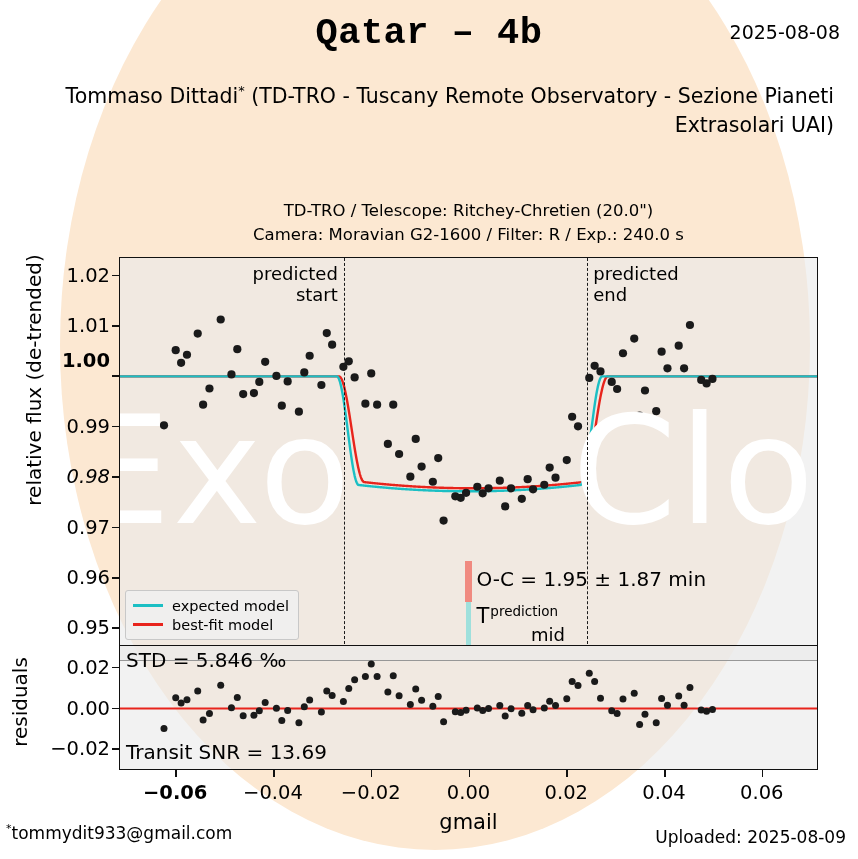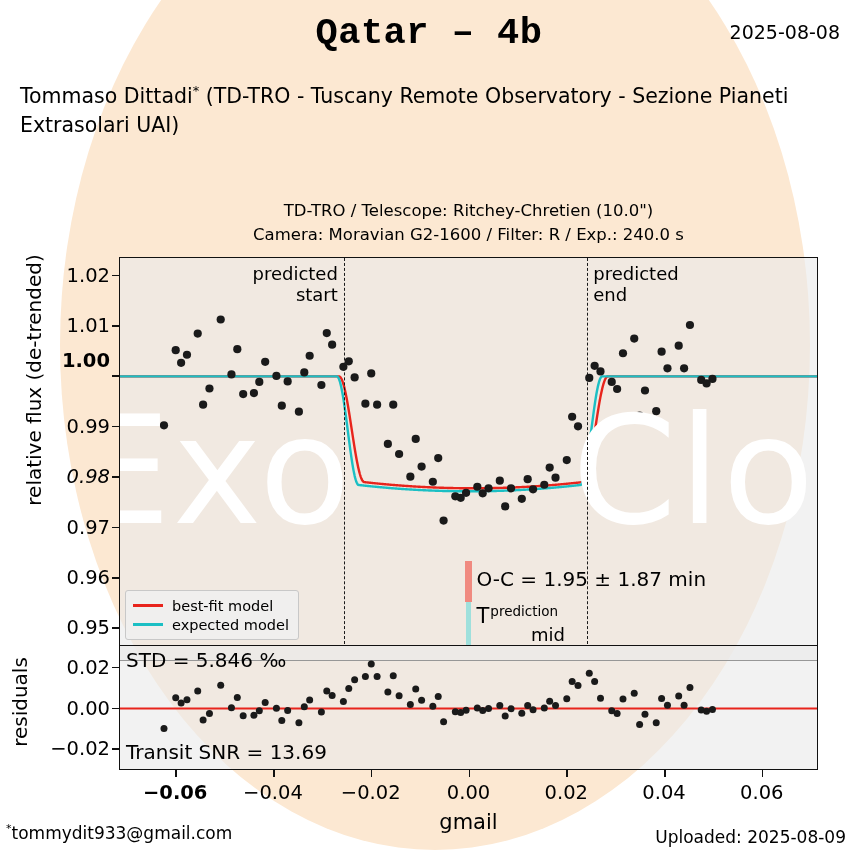--- a/index.html
+++ b/index.html
@@ -45,24 +45,24 @@
   }
   #obs-date {
     position: absolute;
     right: 18px;
     top: 21px;
     font-size: 19px;
     font-family: "DejaVu Sans", sans-serif;
   }
   #author {
     position: absolute;
-    left: 20px;
+    left: 4px;
     top: 82px;
     width: 830px;
-    text-align: left;
+    text-align: right;
     font-size: 20.5px;
     line-height: 1.42;
     font-family: "DejaVu Sans", sans-serif;
   }
   #author sup {
     font-size: 13px;
     vertical-align: super;
   }
 
   
@@ -294,21 +294,21 @@
 
   <div class="bg-circle" id="bg-main"></div>
 
   <div id="title">Qatar – 4b</div>
   <div id="obs-date">2025-08-08</div>
   <div id="author">
     <span>Tommaso Dittadi</span><sup>*</sup><span> (TD-TRO - Tuscany Remote Observatory - Sezione Pianeti Extrasolari UAI)</span>
   </div>
 
   <div id="plot-caption">
-    <div>TD-TRO / Telescope: Ritchey-Chretien (10.0")</div>
+    <div>TD-TRO / Telescope: Ritchey-Chretien (20.0")</div>
     <div>Camera: Moravian G2-1600 / Filter: R / Exp.: 240.0 s</div>
   </div>
 
   <div class="axes" id="main-axes">
     <div class="wm" style="left:-44px; top:126px;">Exo</div>
     <div class="wm" style="left:452px; top:126px;">Clock</div>
     <svg id="main-svg" width="699" height="388">
         <path d="M0.00,118.42 L0.50,118.42 L1.00,118.42 L1.50,118.42 L2.00,118.42 L2.50,118.42 L3.00,118.42 L3.49,118.42 L3.99,118.42 L4.49,118.42 L4.99,118.42 L5.49,118.42 L5.99,118.42 L6.49,118.42 L6.99,118.42 L7.49,118.42 L7.99,118.42 L8.49,118.42 L8.99,118.42 L9.49,118.42 L9.99,118.42 L10.48,118.42 L10.98,118.42 L11.48,118.42 L11.98,118.42 L12.48,118.42 L12.98,118.42 L13.48,118.42 L13.98,118.42 L14.48,118.42 L14.98,118.42 L15.48,118.42 L15.98,118.42 L16.48,118.42 L16.98,118.42 L17.47,118.42 L17.97,118.42 L18.47,118.42 L18.97,118.42 L19.47,118.42 L19.97,118.42 L20.47,118.42 L20.97,118.42 L21.47,118.42 L21.97,118.42 L22.47,118.42 L22.97,118.42 L23.47,118.42 L23.97,118.42 L24.46,118.42 L24.96,118.42 L25.46,118.42 L25.96,118.42 L26.46,118.42 L26.96,118.42 L27.46,118.42 L27.96,118.42 L28.46,118.42 L28.96,118.42 L29.46,118.42 L29.96,118.42 L30.46,118.42 L30.96,118.42 L31.45,118.42 L31.95,118.42 L32.45,118.42 L32.95,118.42 L33.45,118.42 L33.95,118.42 L34.45,118.42 L34.95,118.42 L35.45,118.42 L35.95,118.42 L36.45,118.42 L36.95,118.42 L37.45,118.42 L37.95,118.42 L38.44,118.42 L38.94,118.42 L39.44,118.42 L39.94,118.42 L40.44,118.42 L40.94,118.42 L41.44,118.42 L41.94,118.42 L42.44,118.42 L42.94,118.42 L43.44,118.42 L43.94,118.42 L44.44,118.42 L44.94,118.42 L45.43,118.42 L45.93,118.42 L46.43,118.42 L46.93,118.42 L47.43,118.42 L47.93,118.42 L48.43,118.42 L48.93,118.42 L49.43,118.42 L49.93,118.42 L50.43,118.42 L50.93,118.42 L51.43,118.42 L51.93,118.42 L52.42,118.42 L52.92,118.42 L53.42,118.42 L53.92,118.42 L54.42,118.42 L54.92,118.42 L55.42,118.42 L55.92,118.42 L56.42,118.42 L56.92,118.42 L57.42,118.42 L57.92,118.42 L58.42,118.42 L58.92,118.42 L59.42,118.42 L59.91,118.42 L60.41,118.42 L60.91,118.42 L61.41,118.42 L61.91,118.42 L62.41,118.42 L62.91,118.42 L63.41,118.42 L63.91,118.42 L64.41,118.42 L64.91,118.42 L65.41,118.42 L65.91,118.42 L66.41,118.42 L66.90,118.42 L67.40,118.42 L67.90,118.42 L68.40,118.42 L68.90,118.42 L69.40,118.42 L69.90,118.42 L70.40,118.42 L70.90,118.42 L71.40,118.42 L71.90,118.42 L72.40,118.42 L72.90,118.42 L73.40,118.42 L73.89,118.42 L74.39,118.42 L74.89,118.42 L75.39,118.42 L75.89,118.42 L76.39,118.42 L76.89,118.42 L77.39,118.42 L77.89,118.42 L78.39,118.42 L78.89,118.42 L79.39,118.42 L79.89,118.42 L80.39,118.42 L80.88,118.42 L81.38,118.42 L81.88,118.42 L82.38,118.42 L82.88,118.42 L83.38,118.42 L83.88,118.42 L84.38,118.42 L84.88,118.42 L85.38,118.42 L85.88,118.42 L86.38,118.42 L86.88,118.42 L87.38,118.42 L87.87,118.42 L88.37,118.42 L88.87,118.42 L89.37,118.42 L89.87,118.42 L90.37,118.42 L90.87,118.42 L91.37,118.42 L91.87,118.42 L92.37,118.42 L92.87,118.42 L93.37,118.42 L93.87,118.42 L94.37,118.42 L94.86,118.42 L95.36,118.42 L95.86,118.42 L96.36,118.42 L96.86,118.42 L97.36,118.42 L97.86,118.42 L98.36,118.42 L98.86,118.42 L99.36,118.42 L99.86,118.42 L100.36,118.42 L100.86,118.42 L101.35,118.42 L101.85,118.42 L102.35,118.42 L102.85,118.42 L103.35,118.42 L103.85,118.42 L104.35,118.42 L104.85,118.42 L105.35,118.42 L105.85,118.42 L106.35,118.42 L106.85,118.42 L107.35,118.42 L107.85,118.42 L108.35,118.42 L108.84,118.42 L109.34,118.42 L109.84,118.42 L110.34,118.42 L110.84,118.42 L111.34,118.42 L111.84,118.42 L112.34,118.42 L112.84,118.42 L113.34,118.42 L113.84,118.42 L114.34,118.42 L114.84,118.42 L115.33,118.42 L115.83,118.42 L116.33,118.42 L116.83,118.42 L117.33,118.42 L117.83,118.42 L118.33,118.42 L118.83,118.42 L119.33,118.42 L119.83,118.42 L120.33,118.42 L120.83,118.42 L121.33,118.42 L121.83,118.42 L122.33,118.42 L122.82,118.42 L123.32,118.42 L123.82,118.42 L124.32,118.42 L124.82,118.42 L125.32,118.42 L125.82,118.42 L126.32,118.42 L126.82,118.42 L127.32,118.42 L127.82,118.42 L128.32,118.42 L128.82,118.42 L129.31,118.42 L129.81,118.42 L130.31,118.42 L130.81,118.42 L131.31,118.42 L131.81,118.42 L132.31,118.42 L132.81,118.42 L133.31,118.42 L133.81,118.42 L134.31,118.42 L134.81,118.42 L135.31,118.42 L135.81,118.42 L136.30,118.42 L136.80,118.42 L137.30,118.42 L137.80,118.42 L138.30,118.42 L138.80,118.42 L139.30,118.42 L139.80,118.42 L140.30,118.42 L140.80,118.42 L141.30,118.42 L141.80,118.42 L142.30,118.42 L142.80,118.42 L143.29,118.42 L143.79,118.42 L144.29,118.42 L144.79,118.42 L145.29,118.42 L145.79,118.42 L146.29,118.42 L146.79,118.42 L147.29,118.42 L147.79,118.42 L148.29,118.42 L148.79,118.42 L149.29,118.42 L149.79,118.42 L150.28,118.42 L150.78,118.42 L151.28,118.42 L151.78,118.42 L152.28,118.42 L152.78,118.42 L153.28,118.42 L153.78,118.42 L154.28,118.42 L154.78,118.42 L155.28,118.42 L155.78,118.42 L156.28,118.42 L156.78,118.42 L157.27,118.42 L157.77,118.42 L158.27,118.42 L158.77,118.42 L159.27,118.42 L159.77,118.42 L160.27,118.42 L160.77,118.42 L161.27,118.42 L161.77,118.42 L162.27,118.42 L162.77,118.42 L163.27,118.42 L163.77,118.42 L164.26,118.42 L164.76,118.42 L165.26,118.42 L165.76,118.42 L166.26,118.42 L166.76,118.42 L167.26,118.42 L167.76,118.42 L168.26,118.42 L168.76,118.42 L169.26,118.42 L169.76,118.42 L170.26,118.42 L170.76,118.42 L171.25,118.42 L171.75,118.42 L172.25,118.42 L172.75,118.42 L173.25,118.42 L173.75,118.42 L174.25,118.42 L174.75,118.42 L175.25,118.42 L175.75,118.42 L176.25,118.42 L176.75,118.42 L177.25,118.42 L177.75,118.42 L178.25,118.42 L178.74,118.42 L179.24,118.42 L179.74,118.42 L180.24,118.42 L180.74,118.42 L181.24,118.42 L181.74,118.42 L182.24,118.42 L182.74,118.42 L183.24,118.42 L183.74,118.42 L184.24,118.42 L184.74,118.42 L185.24,118.42 L185.73,118.42 L186.23,118.42 L186.73,118.42 L187.23,118.42 L187.73,118.42 L188.23,118.42 L188.73,118.42 L189.23,118.42 L189.73,118.42 L190.23,118.42 L190.73,118.42 L191.23,118.42 L191.73,118.42 L192.22,118.42 L192.72,118.42 L193.22,118.42 L193.72,118.42 L194.22,118.42 L194.72,118.42 L195.22,118.42 L195.72,118.42 L196.22,118.42 L196.72,118.42 L197.22,118.42 L197.72,118.42 L198.22,118.42 L198.72,118.42 L199.22,118.42 L199.71,118.42 L200.21,118.42 L200.71,118.42 L201.21,118.42 L201.71,118.42 L202.21,118.42 L202.71,118.42 L203.21,118.42 L203.71,118.42 L204.21,118.42 L204.71,118.42 L205.21,118.42 L205.71,118.42 L206.21,118.42 L206.70,118.42 L207.20,118.42 L207.70,118.42 L208.20,118.42 L208.70,118.42 L209.20,118.42 L209.70,118.42 L210.20,118.42 L210.70,118.42 L211.20,118.42 L211.70,118.42 L212.20,118.42 L212.70,118.42 L213.19,118.42 L213.69,118.42 L214.19,118.42 L214.69,118.42 L215.19,118.42 L215.69,118.42 L216.19,118.42 L216.69,118.42 L217.19,118.42 L217.69,118.42 L218.19,118.42 L218.69,118.42 L219.19,118.43 L219.69,118.61 L220.19,118.99 L220.68,119.57 L221.18,120.35 L221.68,121.32 L222.18,122.48 L222.68,123.83 L223.18,125.36 L223.68,127.06 L224.18,128.93 L224.68,130.96 L225.18,133.15 L225.68,135.48 L226.18,137.94 L226.68,140.54 L227.18,143.25 L227.67,146.06 L228.17,148.98 L228.67,151.98 L229.17,155.05 L229.67,158.18 L230.17,161.36 L230.67,164.58 L231.17,167.83 L231.67,171.09 L232.17,174.35 L232.67,177.60 L233.17,180.82 L233.67,184.01 L234.17,187.15 L234.66,190.23 L235.16,193.23 L235.66,196.16 L236.16,198.99 L236.66,201.71 L237.16,204.32 L237.66,206.80 L238.16,209.14 L238.66,211.35 L239.16,213.39 L239.66,215.28 L240.16,217.00 L240.66,218.55 L241.15,219.92 L241.65,221.10 L242.15,222.09 L242.65,222.89 L243.15,223.49 L243.65,223.90 L244.15,224.10 L244.65,224.16 L245.15,224.21 L245.65,224.27 L246.15,224.32 L246.65,224.38 L247.15,224.43 L247.65,224.49 L248.15,224.54 L248.64,224.60 L249.14,224.65 L249.64,224.70 L250.14,224.76 L250.64,224.81 L251.14,224.86 L251.64,224.92 L252.14,224.97 L252.64,225.02 L253.14,225.07 L253.64,225.13 L254.14,225.18 L254.64,225.23 L255.13,225.28 L255.63,225.33 L256.13,225.38 L256.63,225.43 L257.13,225.48 L257.63,225.53 L258.13,225.58 L258.63,225.63 L259.13,225.68 L259.63,225.73 L260.13,225.77 L260.63,225.82 L261.13,225.87 L261.63,225.92 L262.13,225.97 L262.62,226.01 L263.12,226.06 L263.62,226.11 L264.12,226.15 L264.62,226.20 L265.12,226.24 L265.62,226.29 L266.12,226.33 L266.62,226.38 L267.12,226.42 L267.62,226.47 L268.12,226.51 L268.62,226.56 L269.12,226.60 L269.61,226.64 L270.11,226.69 L270.61,226.73 L271.11,226.77 L271.61,226.82 L272.11,226.86 L272.61,226.90 L273.11,226.94 L273.61,226.98 L274.11,227.02 L274.61,227.06 L275.11,227.11 L275.61,227.15 L276.10,227.19 L276.60,227.23 L277.10,227.27 L277.60,227.30 L278.10,227.34 L278.60,227.38 L279.10,227.42 L279.60,227.46 L280.10,227.50 L280.60,227.54 L281.10,227.57 L281.60,227.61 L282.10,227.65 L282.60,227.68 L283.09,227.72 L283.59,227.76 L284.09,227.79 L284.59,227.83 L285.09,227.86 L285.59,227.90 L286.09,227.93 L286.59,227.97 L287.09,228.00 L287.59,228.04 L288.09,228.07 L288.59,228.10 L289.09,228.14 L289.59,228.17 L290.09,228.20 L290.58,228.24 L291.08,228.27 L291.58,228.30 L292.08,228.33 L292.58,228.36 L293.08,228.40 L293.58,228.43 L294.08,228.46 L294.58,228.49 L295.08,228.52 L295.58,228.55 L296.08,228.58 L296.58,228.61 L297.07,228.64 L297.57,228.67 L298.07,228.69 L298.57,228.72 L299.07,228.75 L299.57,228.78 L300.07,228.81 L300.57,228.83 L301.07,228.86 L301.57,228.89 L302.07,228.92 L302.57,228.94 L303.07,228.97 L303.57,228.99 L304.06,229.02 L304.56,229.05 L305.06,229.07 L305.56,229.10 L306.06,229.12 L306.56,229.14 L307.06,229.17 L307.56,229.19 L308.06,229.22 L308.56,229.24 L309.06,229.26 L309.56,229.28 L310.06,229.31 L310.56,229.33 L311.06,229.35 L311.55,229.37 L312.05,229.39 L312.55,229.42 L313.05,229.44 L313.55,229.46 L314.05,229.48 L314.55,229.50 L315.05,229.52 L315.55,229.54 L316.05,229.56 L316.55,229.58 L317.05,229.60 L317.55,229.61 L318.05,229.63 L318.54,229.65 L319.04,229.67 L319.54,229.69 L320.04,229.70 L320.54,229.72 L321.04,229.74 L321.54,229.75 L322.04,229.77 L322.54,229.79 L323.04,229.80 L323.54,229.82 L324.04,229.83 L324.54,229.85 L325.04,229.86 L325.53,229.88 L326.03,229.89 L326.53,229.91 L327.03,229.92 L327.53,229.93 L328.03,229.95 L328.53,229.96 L329.03,229.97 L329.53,229.99 L330.03,230.00 L330.53,230.01 L331.03,230.02 L331.53,230.03 L332.03,230.04 L332.52,230.05 L333.02,230.07 L333.52,230.08 L334.02,230.09 L334.52,230.10 L335.02,230.11 L335.52,230.11 L336.02,230.12 L336.52,230.13 L337.02,230.14 L337.52,230.15 L338.02,230.16 L338.52,230.17 L339.02,230.17 L339.51,230.18 L340.01,230.19 L340.51,230.19 L341.01,230.20 L341.51,230.21 L342.01,230.21 L342.51,230.22 L343.01,230.22 L343.51,230.23 L344.01,230.23 L344.51,230.24 L345.01,230.24 L345.51,230.25 L346.00,230.25 L346.50,230.26 L347.00,230.26 L347.50,230.26 L348.00,230.27 L348.50,230.27 L349.00,230.27 L349.50,230.27 L350.00,230.27 L350.50,230.28 L351.00,230.28 L351.50,230.28 L352.00,230.28 L352.50,230.28 L353.00,230.28 L353.49,230.28 L353.99,230.28 L354.49,230.28 L354.99,230.28 L355.49,230.28 L355.99,230.28 L356.49,230.28 L356.99,230.27 L357.49,230.27 L357.99,230.27 L358.49,230.27 L358.99,230.26 L359.49,230.26 L359.99,230.26 L360.48,230.25 L360.98,230.25 L361.48,230.25 L361.98,230.24 L362.48,230.24 L362.98,230.23 L363.48,230.23 L363.98,230.22 L364.48,230.22 L364.98,230.21 L365.48,230.21 L365.98,230.20 L366.48,230.19 L366.97,230.19 L367.47,230.18 L367.97,230.17 L368.47,230.16 L368.97,230.16 L369.47,230.15 L369.97,230.14 L370.47,230.13 L370.97,230.12 L371.47,230.11 L371.97,230.10 L372.47,230.09 L372.97,230.08 L373.47,230.07 L373.96,230.06 L374.46,230.05 L374.96,230.04 L375.46,230.03 L375.96,230.02 L376.46,230.01 L376.96,229.99 L377.46,229.98 L377.96,229.97 L378.46,229.96 L378.96,229.94 L379.46,229.93 L379.96,229.92 L380.46,229.90 L380.95,229.89 L381.45,229.87 L381.95,229.86 L382.45,229.84 L382.95,229.83 L383.45,229.81 L383.95,229.80 L384.45,229.78 L384.95,229.77 L385.45,229.75 L385.95,229.73 L386.45,229.72 L386.95,229.70 L387.45,229.68 L387.94,229.66 L388.44,229.64 L388.94,229.63 L389.44,229.61 L389.94,229.59 L390.44,229.57 L390.94,229.55 L391.44,229.53 L391.94,229.51 L392.44,229.49 L392.94,229.47 L393.44,229.45 L393.94,229.43 L394.44,229.41 L394.93,229.39 L395.43,229.37 L395.93,229.34 L396.43,229.32 L396.93,229.30 L397.43,229.28 L397.93,229.25 L398.43,229.23 L398.93,229.21 L399.43,229.18 L399.93,229.16 L400.43,229.14 L400.93,229.11 L401.43,229.09 L401.92,229.06 L402.42,229.04 L402.92,229.01 L403.42,228.99 L403.92,228.96 L404.42,228.93 L404.92,228.91 L405.42,228.88 L405.92,228.85 L406.42,228.83 L406.92,228.80 L407.42,228.77 L407.92,228.74 L408.42,228.71 L408.91,228.69 L409.41,228.66 L409.91,228.63 L410.41,228.60 L410.91,228.57 L411.41,228.54 L411.91,228.51 L412.41,228.48 L412.91,228.45 L413.41,228.42 L413.91,228.39 L414.41,228.35 L414.91,228.32 L415.41,228.29 L415.90,228.26 L416.40,228.23 L416.90,228.19 L417.40,228.16 L417.90,228.13 L418.40,228.09 L418.90,228.06 L419.40,228.03 L419.90,227.99 L420.40,227.96 L420.90,227.92 L421.40,227.89 L421.90,227.85 L422.40,227.82 L422.89,227.78 L423.39,227.74 L423.89,227.71 L424.39,227.67 L424.89,227.63 L425.39,227.60 L425.89,227.56 L426.39,227.52 L426.89,227.48 L427.39,227.45 L427.89,227.41 L428.39,227.37 L428.89,227.33 L429.39,227.29 L429.88,227.25 L430.38,227.21 L430.88,227.17 L431.38,227.13 L431.88,227.09 L432.38,227.05 L432.88,227.01 L433.38,226.97 L433.88,226.93 L434.38,226.89 L434.88,226.84 L435.38,226.80 L435.88,226.76 L436.38,226.72 L436.88,226.67 L437.37,226.63 L437.87,226.59 L438.37,226.54 L438.87,226.50 L439.37,226.45 L439.87,226.41 L440.37,226.36 L440.87,226.32 L441.37,226.27 L441.87,226.23 L442.37,226.18 L442.87,226.14 L443.37,226.09 L443.87,226.04 L444.36,226.00 L444.86,225.95 L445.36,225.90 L445.86,225.85 L446.36,225.81 L446.86,225.76 L447.36,225.71 L447.86,225.66 L448.36,225.61 L448.86,225.56 L449.36,225.51 L449.86,225.46 L450.36,225.41 L450.86,225.36 L451.35,225.31 L451.85,225.26 L452.35,225.21 L452.85,225.16 L453.35,225.11 L453.85,225.06 L454.35,225.00 L454.85,224.95 L455.35,224.90 L455.85,224.85 L456.35,224.79 L456.85,224.74 L457.35,224.69 L457.85,224.63 L458.34,224.58 L458.84,224.52 L459.34,224.47 L459.84,224.42 L460.34,224.36 L460.84,224.30 L461.34,224.25 L461.84,224.19 L462.34,224.14 L462.84,224.06 L463.34,223.79 L463.84,223.31 L464.34,222.65 L464.83,221.78 L465.33,220.73 L465.83,219.48 L466.33,218.05 L466.83,216.45 L467.33,214.67 L467.83,212.72 L468.33,210.62 L468.83,208.37 L469.33,205.98 L469.83,203.45 L470.33,200.81 L470.83,198.05 L471.33,195.19 L471.83,192.23 L472.32,189.20 L472.82,186.10 L473.32,182.94 L473.82,179.74 L474.32,176.51 L474.82,173.26 L475.32,169.99 L475.82,166.74 L476.32,163.50 L476.82,160.29 L477.32,157.12 L477.82,154.01 L478.32,150.96 L478.82,147.99 L479.31,145.11 L479.81,142.32 L480.31,139.65 L480.81,137.10 L481.31,134.68 L481.81,132.40 L482.31,130.26 L482.81,128.28 L483.31,126.47 L483.81,124.82 L484.31,123.36 L484.81,122.07 L485.31,120.97 L485.80,120.07 L486.30,119.36 L486.80,118.84 L487.30,118.53 L487.80,118.42 L488.30,118.42 L488.80,118.42 L489.30,118.42 L489.80,118.42 L490.30,118.42 L490.80,118.42 L491.30,118.42 L491.80,118.42 L492.30,118.42 L492.79,118.42 L493.29,118.42 L493.79,118.42 L494.29,118.42 L494.79,118.42 L495.29,118.42 L495.79,118.42 L496.29,118.42 L496.79,118.42 L497.29,118.42 L497.79,118.42 L498.29,118.42 L498.79,118.42 L499.29,118.42 L499.79,118.42 L500.28,118.42 L500.78,118.42 L501.28,118.42 L501.78,118.42 L502.28,118.42 L502.78,118.42 L503.28,118.42 L503.78,118.42 L504.28,118.42 L504.78,118.42 L505.28,118.42 L505.78,118.42 L506.28,118.42 L506.77,118.42 L507.27,118.42 L507.77,118.42 L508.27,118.42 L508.77,118.42 L509.27,118.42 L509.77,118.42 L510.27,118.42 L510.77,118.42 L511.27,118.42 L511.77,118.42 L512.27,118.42 L512.77,118.42 L513.27,118.42 L513.76,118.42 L514.26,118.42 L514.76,118.42 L515.26,118.42 L515.76,118.42 L516.26,118.42 L516.76,118.42 L517.26,118.42 L517.76,118.42 L518.26,118.42 L518.76,118.42 L519.26,118.42 L519.76,118.42 L520.26,118.42 L520.76,118.42 L521.25,118.42 L521.75,118.42 L522.25,118.42 L522.75,118.42 L523.25,118.42 L523.75,118.42 L524.25,118.42 L524.75,118.42 L525.25,118.42 L525.75,118.42 L526.25,118.42 L526.75,118.42 L527.25,118.42 L527.75,118.42 L528.24,118.42 L528.74,118.42 L529.24,118.42 L529.74,118.42 L530.24,118.42 L530.74,118.42 L531.24,118.42 L531.74,118.42 L532.24,118.42 L532.74,118.42 L533.24,118.42 L533.74,118.42 L534.24,118.42 L534.74,118.42 L535.23,118.42 L535.73,118.42 L536.23,118.42 L536.73,118.42 L537.23,118.42 L537.73,118.42 L538.23,118.42 L538.73,118.42 L539.23,118.42 L539.73,118.42 L540.23,118.42 L540.73,118.42 L541.23,118.42 L541.73,118.42 L542.22,118.42 L542.72,118.42 L543.22,118.42 L543.72,118.42 L544.22,118.42 L544.72,118.42 L545.22,118.42 L545.72,118.42 L546.22,118.42 L546.72,118.42 L547.22,118.42 L547.72,118.42 L548.22,118.42 L548.72,118.42 L549.21,118.42 L549.71,118.42 L550.21,118.42 L550.71,118.42 L551.21,118.42 L551.71,118.42 L552.21,118.42 L552.71,118.42 L553.21,118.42 L553.71,118.42 L554.21,118.42 L554.71,118.42 L555.21,118.42 L555.71,118.42 L556.20,118.42 L556.70,118.42 L557.20,118.42 L557.70,118.42 L558.20,118.42 L558.70,118.42 L559.20,118.42 L559.70,118.42 L560.20,118.42 L560.70,118.42 L561.20,118.42 L561.70,118.42 L562.20,118.42 L562.69,118.42 L563.19,118.42 L563.69,118.42 L564.19,118.42 L564.69,118.42 L565.19,118.42 L565.69,118.42 L566.19,118.42 L566.69,118.42 L567.19,118.42 L567.69,118.42 L568.19,118.42 L568.69,118.42 L569.19,118.42 L569.68,118.42 L570.18,118.42 L570.68,118.42 L571.18,118.42 L571.68,118.42 L572.18,118.42 L572.68,118.42 L573.18,118.42 L573.68,118.42 L574.18,118.42 L574.68,118.42 L575.18,118.42 L575.68,118.42 L576.18,118.42 L576.68,118.42 L577.17,118.42 L577.67,118.42 L578.17,118.42 L578.67,118.42 L579.17,118.42 L579.67,118.42 L580.17,118.42 L580.67,118.42 L581.17,118.42 L581.67,118.42 L582.17,118.42 L582.67,118.42 L583.17,118.42 L583.66,118.42 L584.16,118.42 L584.66,118.42 L585.16,118.42 L585.66,118.42 L586.16,118.42 L586.66,118.42 L587.16,118.42 L587.66,118.42 L588.16,118.42 L588.66,118.42 L589.16,118.42 L589.66,118.42 L590.16,118.42 L590.65,118.42 L591.15,118.42 L591.65,118.42 L592.15,118.42 L592.65,118.42 L593.15,118.42 L593.65,118.42 L594.15,118.42 L594.65,118.42 L595.15,118.42 L595.65,118.42 L596.15,118.42 L596.65,118.42 L597.15,118.42 L597.65,118.42 L598.14,118.42 L598.64,118.42 L599.14,118.42 L599.64,118.42 L600.14,118.42 L600.64,118.42 L601.14,118.42 L601.64,118.42 L602.14,118.42 L602.64,118.42 L603.14,118.42 L603.64,118.42 L604.14,118.42 L604.63,118.42 L605.13,118.42 L605.63,118.42 L606.13,118.42 L606.63,118.42 L607.13,118.42 L607.63,118.42 L608.13,118.42 L608.63,118.42 L609.13,118.42 L609.63,118.42 L610.13,118.42 L610.63,118.42 L611.13,118.42 L611.63,118.42 L612.12,118.42 L612.62,118.42 L613.12,118.42 L613.62,118.42 L614.12,118.42 L614.62,118.42 L615.12,118.42 L615.62,118.42 L616.12,118.42 L616.62,118.42 L617.12,118.42 L617.62,118.42 L618.12,118.42 L618.62,118.42 L619.11,118.42 L619.61,118.42 L620.11,118.42 L620.61,118.42 L621.11,118.42 L621.61,118.42 L622.11,118.42 L622.61,118.42 L623.11,118.42 L623.61,118.42 L624.11,118.42 L624.61,118.42 L625.11,118.42 L625.61,118.42 L626.10,118.42 L626.60,118.42 L627.10,118.42 L627.60,118.42 L628.10,118.42 L628.60,118.42 L629.10,118.42 L629.60,118.42 L630.10,118.42 L630.60,118.42 L631.10,118.42 L631.60,118.42 L632.10,118.42 L632.59,118.42 L633.09,118.42 L633.59,118.42 L634.09,118.42 L634.59,118.42 L635.09,118.42 L635.59,118.42 L636.09,118.42 L636.59,118.42 L637.09,118.42 L637.59,118.42 L638.09,118.42 L638.59,118.42 L639.09,118.42 L639.59,118.42 L640.08,118.42 L640.58,118.42 L641.08,118.42 L641.58,118.42 L642.08,118.42 L642.58,118.42 L643.08,118.42 L643.58,118.42 L644.08,118.42 L644.58,118.42 L645.08,118.42 L645.58,118.42 L646.08,118.42 L646.57,118.42 L647.07,118.42 L647.57,118.42 L648.07,118.42 L648.57,118.42 L649.07,118.42 L649.57,118.42 L650.07,118.42 L650.57,118.42 L651.07,118.42 L651.57,118.42 L652.07,118.42 L652.57,118.42 L653.07,118.42 L653.57,118.42 L654.06,118.42 L654.56,118.42 L655.06,118.42 L655.56,118.42 L656.06,118.42 L656.56,118.42 L657.06,118.42 L657.56,118.42 L658.06,118.42 L658.56,118.42 L659.06,118.42 L659.56,118.42 L660.06,118.42 L660.56,118.42 L661.05,118.42 L661.55,118.42 L662.05,118.42 L662.55,118.42 L663.05,118.42 L663.55,118.42 L664.05,118.42 L664.55,118.42 L665.05,118.42 L665.55,118.42 L666.05,118.42 L666.55,118.42 L667.05,118.42 L667.55,118.42 L668.04,118.42 L668.54,118.42 L669.04,118.42 L669.54,118.42 L670.04,118.42 L670.54,118.42 L671.04,118.42 L671.54,118.42 L672.04,118.42 L672.54,118.42 L673.04,118.42 L673.54,118.42 L674.04,118.42 L674.53,118.42 L675.03,118.42 L675.53,118.42 L676.03,118.42 L676.53,118.42 L677.03,118.42 L677.53,118.42 L678.03,118.42 L678.53,118.42 L679.03,118.42 L679.53,118.42 L680.03,118.42 L680.53,118.42 L681.03,118.42 L681.53,118.42 L682.02,118.42 L682.52,118.42 L683.02,118.42 L683.52,118.42 L684.02,118.42 L684.52,118.42 L685.02,118.42 L685.52,118.42 L686.02,118.42 L686.52,118.42 L687.02,118.42 L687.52,118.42 L688.02,118.42 L688.51,118.42 L689.01,118.42 L689.51,118.42 L690.01,118.42 L690.51,118.42 L691.01,118.42 L691.51,118.42 L692.01,118.42 L692.51,118.42 L693.01,118.42 L693.51,118.42 L694.01,118.42 L694.51,118.42 L695.01,118.42 L695.50,118.42 L696.00,118.42 L696.50,118.42 L697.00,118.42 L697.50,118.42 L698.00,118.42 L698.50,118.42 L699.00,118.42" fill="none" stroke="#E8241C" stroke-width="2.4" stroke-linejoin="round" stroke-linecap="round"></path>
         <path d="M0.00,118.42 L0.50,118.42 L1.00,118.42 L1.50,118.42 L2.00,118.42 L2.50,118.42 L3.00,118.42 L3.49,118.42 L3.99,118.42 L4.49,118.42 L4.99,118.42 L5.49,118.42 L5.99,118.42 L6.49,118.42 L6.99,118.42 L7.49,118.42 L7.99,118.42 L8.49,118.42 L8.99,118.42 L9.49,118.42 L9.99,118.42 L10.48,118.42 L10.98,118.42 L11.48,118.42 L11.98,118.42 L12.48,118.42 L12.98,118.42 L13.48,118.42 L13.98,118.42 L14.48,118.42 L14.98,118.42 L15.48,118.42 L15.98,118.42 L16.48,118.42 L16.98,118.42 L17.47,118.42 L17.97,118.42 L18.47,118.42 L18.97,118.42 L19.47,118.42 L19.97,118.42 L20.47,118.42 L20.97,118.42 L21.47,118.42 L21.97,118.42 L22.47,118.42 L22.97,118.42 L23.47,118.42 L23.97,118.42 L24.46,118.42 L24.96,118.42 L25.46,118.42 L25.96,118.42 L26.46,118.42 L26.96,118.42 L27.46,118.42 L27.96,118.42 L28.46,118.42 L28.96,118.42 L29.46,118.42 L29.96,118.42 L30.46,118.42 L30.96,118.42 L31.45,118.42 L31.95,118.42 L32.45,118.42 L32.95,118.42 L33.45,118.42 L33.95,118.42 L34.45,118.42 L34.95,118.42 L35.45,118.42 L35.95,118.42 L36.45,118.42 L36.95,118.42 L37.45,118.42 L37.95,118.42 L38.44,118.42 L38.94,118.42 L39.44,118.42 L39.94,118.42 L40.44,118.42 L40.94,118.42 L41.44,118.42 L41.94,118.42 L42.44,118.42 L42.94,118.42 L43.44,118.42 L43.94,118.42 L44.44,118.42 L44.94,118.42 L45.43,118.42 L45.93,118.42 L46.43,118.42 L46.93,118.42 L47.43,118.42 L47.93,118.42 L48.43,118.42 L48.93,118.42 L49.43,118.42 L49.93,118.42 L50.43,118.42 L50.93,118.42 L51.43,118.42 L51.93,118.42 L52.42,118.42 L52.92,118.42 L53.42,118.42 L53.92,118.42 L54.42,118.42 L54.92,118.42 L55.42,118.42 L55.92,118.42 L56.42,118.42 L56.92,118.42 L57.42,118.42 L57.92,118.42 L58.42,118.42 L58.92,118.42 L59.42,118.42 L59.91,118.42 L60.41,118.42 L60.91,118.42 L61.41,118.42 L61.91,118.42 L62.41,118.42 L62.91,118.42 L63.41,118.42 L63.91,118.42 L64.41,118.42 L64.91,118.42 L65.41,118.42 L65.91,118.42 L66.41,118.42 L66.90,118.42 L67.40,118.42 L67.90,118.42 L68.40,118.42 L68.90,118.42 L69.40,118.42 L69.90,118.42 L70.40,118.42 L70.90,118.42 L71.40,118.42 L71.90,118.42 L72.40,118.42 L72.90,118.42 L73.40,118.42 L73.89,118.42 L74.39,118.42 L74.89,118.42 L75.39,118.42 L75.89,118.42 L76.39,118.42 L76.89,118.42 L77.39,118.42 L77.89,118.42 L78.39,118.42 L78.89,118.42 L79.39,118.42 L79.89,118.42 L80.39,118.42 L80.88,118.42 L81.38,118.42 L81.88,118.42 L82.38,118.42 L82.88,118.42 L83.38,118.42 L83.88,118.42 L84.38,118.42 L84.88,118.42 L85.38,118.42 L85.88,118.42 L86.38,118.42 L86.88,118.42 L87.38,118.42 L87.87,118.42 L88.37,118.42 L88.87,118.42 L89.37,118.42 L89.87,118.42 L90.37,118.42 L90.87,118.42 L91.37,118.42 L91.87,118.42 L92.37,118.42 L92.87,118.42 L93.37,118.42 L93.87,118.42 L94.37,118.42 L94.86,118.42 L95.36,118.42 L95.86,118.42 L96.36,118.42 L96.86,118.42 L97.36,118.42 L97.86,118.42 L98.36,118.42 L98.86,118.42 L99.36,118.42 L99.86,118.42 L100.36,118.42 L100.86,118.42 L101.35,118.42 L101.85,118.42 L102.35,118.42 L102.85,118.42 L103.35,118.42 L103.85,118.42 L104.35,118.42 L104.85,118.42 L105.35,118.42 L105.85,118.42 L106.35,118.42 L106.85,118.42 L107.35,118.42 L107.85,118.42 L108.35,118.42 L108.84,118.42 L109.34,118.42 L109.84,118.42 L110.34,118.42 L110.84,118.42 L111.34,118.42 L111.84,118.42 L112.34,118.42 L112.84,118.42 L113.34,118.42 L113.84,118.42 L114.34,118.42 L114.84,118.42 L115.33,118.42 L115.83,118.42 L116.33,118.42 L116.83,118.42 L117.33,118.42 L117.83,118.42 L118.33,118.42 L118.83,118.42 L119.33,118.42 L119.83,118.42 L120.33,118.42 L120.83,118.42 L121.33,118.42 L121.83,118.42 L122.33,118.42 L122.82,118.42 L123.32,118.42 L123.82,118.42 L124.32,118.42 L124.82,118.42 L125.32,118.42 L125.82,118.42 L126.32,118.42 L126.82,118.42 L127.32,118.42 L127.82,118.42 L128.32,118.42 L128.82,118.42 L129.31,118.42 L129.81,118.42 L130.31,118.42 L130.81,118.42 L131.31,118.42 L131.81,118.42 L132.31,118.42 L132.81,118.42 L133.31,118.42 L133.81,118.42 L134.31,118.42 L134.81,118.42 L135.31,118.42 L135.81,118.42 L136.30,118.42 L136.80,118.42 L137.30,118.42 L137.80,118.42 L138.30,118.42 L138.80,118.42 L139.30,118.42 L139.80,118.42 L140.30,118.42 L140.80,118.42 L141.30,118.42 L141.80,118.42 L142.30,118.42 L142.80,118.42 L143.29,118.42 L143.79,118.42 L144.29,118.42 L144.79,118.42 L145.29,118.42 L145.79,118.42 L146.29,118.42 L146.79,118.42 L147.29,118.42 L147.79,118.42 L148.29,118.42 L148.79,118.42 L149.29,118.42 L149.79,118.42 L150.28,118.42 L150.78,118.42 L151.28,118.42 L151.78,118.42 L152.28,118.42 L152.78,118.42 L153.28,118.42 L153.78,118.42 L154.28,118.42 L154.78,118.42 L155.28,118.42 L155.78,118.42 L156.28,118.42 L156.78,118.42 L157.27,118.42 L157.77,118.42 L158.27,118.42 L158.77,118.42 L159.27,118.42 L159.77,118.42 L160.27,118.42 L160.77,118.42 L161.27,118.42 L161.77,118.42 L162.27,118.42 L162.77,118.42 L163.27,118.42 L163.77,118.42 L164.26,118.42 L164.76,118.42 L165.26,118.42 L165.76,118.42 L166.26,118.42 L166.76,118.42 L167.26,118.42 L167.76,118.42 L168.26,118.42 L168.76,118.42 L169.26,118.42 L169.76,118.42 L170.26,118.42 L170.76,118.42 L171.25,118.42 L171.75,118.42 L172.25,118.42 L172.75,118.42 L173.25,118.42 L173.75,118.42 L174.25,118.42 L174.75,118.42 L175.25,118.42 L175.75,118.42 L176.25,118.42 L176.75,118.42 L177.25,118.42 L177.75,118.42 L178.25,118.42 L178.74,118.42 L179.24,118.42 L179.74,118.42 L180.24,118.42 L180.74,118.42 L181.24,118.42 L181.74,118.42 L182.24,118.42 L182.74,118.42 L183.24,118.42 L183.74,118.42 L184.24,118.42 L184.74,118.42 L185.24,118.42 L185.73,118.42 L186.23,118.42 L186.73,118.42 L187.23,118.42 L187.73,118.42 L188.23,118.42 L188.73,118.42 L189.23,118.42 L189.73,118.42 L190.23,118.42 L190.73,118.42 L191.23,118.42 L191.73,118.42 L192.22,118.42 L192.72,118.42 L193.22,118.42 L193.72,118.42 L194.22,118.42 L194.72,118.42 L195.22,118.42 L195.72,118.42 L196.22,118.42 L196.72,118.42 L197.22,118.42 L197.72,118.42 L198.22,118.42 L198.72,118.42 L199.22,118.42 L199.71,118.42 L200.21,118.42 L200.71,118.42 L201.21,118.42 L201.71,118.42 L202.21,118.42 L202.71,118.42 L203.21,118.42 L203.71,118.42 L204.21,118.42 L204.71,118.42 L205.21,118.42 L205.71,118.42 L206.21,118.42 L206.70,118.42 L207.20,118.42 L207.70,118.42 L208.20,118.42 L208.70,118.42 L209.20,118.42 L209.70,118.42 L210.20,118.42 L210.70,118.42 L211.20,118.42 L211.70,118.42 L212.20,118.42 L212.70,118.42 L213.19,118.42 L213.69,118.42 L214.19,118.42 L214.69,118.42 L215.19,118.42 L215.69,118.42 L216.19,118.42 L216.69,118.42 L217.19,118.50 L217.69,118.86 L218.19,119.50 L218.69,120.40 L219.19,121.57 L219.69,123.00 L220.19,124.68 L220.68,126.61 L221.18,128.77 L221.68,131.15 L222.18,133.75 L222.68,136.54 L223.18,139.51 L223.68,142.66 L224.18,145.96 L224.68,149.39 L225.18,152.94 L225.68,156.60 L226.18,160.33 L226.68,164.13 L227.18,167.97 L227.67,171.83 L228.17,175.70 L228.67,179.56 L229.17,183.38 L229.67,187.14 L230.17,190.83 L230.67,194.43 L231.17,197.92 L231.67,201.28 L232.17,204.50 L232.67,207.55 L233.17,210.43 L233.67,213.11 L234.17,215.59 L234.66,217.86 L235.16,219.89 L235.66,221.68 L236.16,223.22 L236.66,224.51 L237.16,225.53 L237.66,226.29 L238.16,226.77 L238.66,226.98 L239.16,227.03 L239.66,227.08 L240.16,227.14 L240.66,227.20 L241.15,227.25 L241.65,227.31 L242.15,227.36 L242.65,227.42 L243.15,227.47 L243.65,227.53 L244.15,227.58 L244.65,227.64 L245.15,227.69 L245.65,227.74 L246.15,227.80 L246.65,227.85 L247.15,227.90 L247.65,227.96 L248.15,228.01 L248.64,228.06 L249.14,228.11 L249.64,228.16 L250.14,228.21 L250.64,228.27 L251.14,228.32 L251.64,228.37 L252.14,228.42 L252.64,228.47 L253.14,228.52 L253.64,228.57 L254.14,228.62 L254.64,228.66 L255.13,228.71 L255.63,228.76 L256.13,228.81 L256.63,228.86 L257.13,228.91 L257.63,228.95 L258.13,229.00 L258.63,229.05 L259.13,229.09 L259.63,229.14 L260.13,229.19 L260.63,229.23 L261.13,229.28 L261.63,229.32 L262.13,229.37 L262.62,229.41 L263.12,229.46 L263.62,229.50 L264.12,229.55 L264.62,229.59 L265.12,229.63 L265.62,229.68 L266.12,229.72 L266.62,229.76 L267.12,229.81 L267.62,229.85 L268.12,229.89 L268.62,229.93 L269.12,229.97 L269.61,230.01 L270.11,230.06 L270.61,230.10 L271.11,230.14 L271.61,230.18 L272.11,230.22 L272.61,230.26 L273.11,230.30 L273.61,230.33 L274.11,230.37 L274.61,230.41 L275.11,230.45 L275.61,230.49 L276.10,230.53 L276.60,230.56 L277.10,230.60 L277.60,230.64 L278.10,230.68 L278.60,230.71 L279.10,230.75 L279.60,230.79 L280.10,230.82 L280.60,230.86 L281.10,230.89 L281.60,230.93 L282.10,230.96 L282.60,231.00 L283.09,231.03 L283.59,231.06 L284.09,231.10 L284.59,231.13 L285.09,231.17 L285.59,231.20 L286.09,231.23 L286.59,231.26 L287.09,231.30 L287.59,231.33 L288.09,231.36 L288.59,231.39 L289.09,231.42 L289.59,231.45 L290.09,231.48 L290.58,231.51 L291.08,231.54 L291.58,231.57 L292.08,231.60 L292.58,231.63 L293.08,231.66 L293.58,231.69 L294.08,231.72 L294.58,231.75 L295.08,231.78 L295.58,231.81 L296.08,231.83 L296.58,231.86 L297.07,231.89 L297.57,231.91 L298.07,231.94 L298.57,231.97 L299.07,231.99 L299.57,232.02 L300.07,232.04 L300.57,232.07 L301.07,232.09 L301.57,232.12 L302.07,232.14 L302.57,232.17 L303.07,232.19 L303.57,232.22 L304.06,232.24 L304.56,232.26 L305.06,232.29 L305.56,232.31 L306.06,232.33 L306.56,232.35 L307.06,232.38 L307.56,232.40 L308.06,232.42 L308.56,232.44 L309.06,232.46 L309.56,232.48 L310.06,232.50 L310.56,232.52 L311.06,232.54 L311.55,232.56 L312.05,232.58 L312.55,232.60 L313.05,232.62 L313.55,232.64 L314.05,232.66 L314.55,232.67 L315.05,232.69 L315.55,232.71 L316.05,232.73 L316.55,232.74 L317.05,232.76 L317.55,232.78 L318.05,232.79 L318.54,232.81 L319.04,232.83 L319.54,232.84 L320.04,232.86 L320.54,232.87 L321.04,232.89 L321.54,232.90 L322.04,232.92 L322.54,232.93 L323.04,232.94 L323.54,232.96 L324.04,232.97 L324.54,232.98 L325.04,233.00 L325.53,233.01 L326.03,233.02 L326.53,233.03 L327.03,233.04 L327.53,233.06 L328.03,233.07 L328.53,233.08 L329.03,233.09 L329.53,233.10 L330.03,233.11 L330.53,233.12 L331.03,233.13 L331.53,233.14 L332.03,233.15 L332.52,233.16 L333.02,233.16 L333.52,233.17 L334.02,233.18 L334.52,233.19 L335.02,233.20 L335.52,233.20 L336.02,233.21 L336.52,233.22 L337.02,233.22 L337.52,233.23 L338.02,233.24 L338.52,233.24 L339.02,233.25 L339.51,233.25 L340.01,233.26 L340.51,233.26 L341.01,233.27 L341.51,233.27 L342.01,233.27 L342.51,233.28 L343.01,233.28 L343.51,233.29 L344.01,233.29 L344.51,233.29 L345.01,233.29 L345.51,233.30 L346.00,233.30 L346.50,233.30 L347.00,233.30 L347.50,233.30 L348.00,233.30 L348.50,233.30 L349.00,233.30 L349.50,233.30 L350.00,233.30 L350.50,233.30 L351.00,233.30 L351.50,233.30 L352.00,233.30 L352.50,233.30 L353.00,233.30 L353.49,233.30 L353.99,233.29 L354.49,233.29 L354.99,233.29 L355.49,233.29 L355.99,233.28 L356.49,233.28 L356.99,233.27 L357.49,233.27 L357.99,233.27 L358.49,233.26 L358.99,233.26 L359.49,233.25 L359.99,233.25 L360.48,233.24 L360.98,233.24 L361.48,233.23 L361.98,233.22 L362.48,233.22 L362.98,233.21 L363.48,233.20 L363.98,233.20 L364.48,233.19 L364.98,233.18 L365.48,233.17 L365.98,233.16 L366.48,233.16 L366.97,233.15 L367.47,233.14 L367.97,233.13 L368.47,233.12 L368.97,233.11 L369.47,233.10 L369.97,233.09 L370.47,233.08 L370.97,233.07 L371.47,233.06 L371.97,233.04 L372.47,233.03 L372.97,233.02 L373.47,233.01 L373.96,233.00 L374.46,232.98 L374.96,232.97 L375.46,232.96 L375.96,232.94 L376.46,232.93 L376.96,232.92 L377.46,232.90 L377.96,232.89 L378.46,232.87 L378.96,232.86 L379.46,232.84 L379.96,232.83 L380.46,232.81 L380.95,232.79 L381.45,232.78 L381.95,232.76 L382.45,232.74 L382.95,232.73 L383.45,232.71 L383.95,232.69 L384.45,232.67 L384.95,232.66 L385.45,232.64 L385.95,232.62 L386.45,232.60 L386.95,232.58 L387.45,232.56 L387.94,232.54 L388.44,232.52 L388.94,232.50 L389.44,232.48 L389.94,232.46 L390.44,232.44 L390.94,232.42 L391.44,232.40 L391.94,232.38 L392.44,232.35 L392.94,232.33 L393.44,232.31 L393.94,232.29 L394.44,232.26 L394.93,232.24 L395.43,232.22 L395.93,232.19 L396.43,232.17 L396.93,232.14 L397.43,232.12 L397.93,232.09 L398.43,232.07 L398.93,232.04 L399.43,232.02 L399.93,231.99 L400.43,231.97 L400.93,231.94 L401.43,231.91 L401.92,231.89 L402.42,231.86 L402.92,231.83 L403.42,231.81 L403.92,231.78 L404.42,231.75 L404.92,231.72 L405.42,231.69 L405.92,231.66 L406.42,231.63 L406.92,231.60 L407.42,231.57 L407.92,231.54 L408.42,231.51 L408.91,231.48 L409.41,231.45 L409.91,231.42 L410.41,231.39 L410.91,231.36 L411.41,231.33 L411.91,231.30 L412.41,231.26 L412.91,231.23 L413.41,231.20 L413.91,231.17 L414.41,231.13 L414.91,231.10 L415.41,231.06 L415.90,231.03 L416.40,231.00 L416.90,230.96 L417.40,230.93 L417.90,230.89 L418.40,230.86 L418.90,230.82 L419.40,230.79 L419.90,230.75 L420.40,230.71 L420.90,230.68 L421.40,230.64 L421.90,230.60 L422.40,230.56 L422.89,230.53 L423.39,230.49 L423.89,230.45 L424.39,230.41 L424.89,230.37 L425.39,230.33 L425.89,230.30 L426.39,230.26 L426.89,230.22 L427.39,230.18 L427.89,230.14 L428.39,230.10 L428.89,230.06 L429.39,230.01 L429.88,229.97 L430.38,229.93 L430.88,229.89 L431.38,229.85 L431.88,229.81 L432.38,229.76 L432.88,229.72 L433.38,229.68 L433.88,229.63 L434.38,229.59 L434.88,229.55 L435.38,229.50 L435.88,229.46 L436.38,229.41 L436.88,229.37 L437.37,229.32 L437.87,229.28 L438.37,229.23 L438.87,229.19 L439.37,229.14 L439.87,229.09 L440.37,229.05 L440.87,229.00 L441.37,228.95 L441.87,228.91 L442.37,228.86 L442.87,228.81 L443.37,228.76 L443.87,228.71 L444.36,228.66 L444.86,228.62 L445.36,228.57 L445.86,228.52 L446.36,228.47 L446.86,228.42 L447.36,228.37 L447.86,228.32 L448.36,228.27 L448.86,228.21 L449.36,228.16 L449.86,228.11 L450.36,228.06 L450.86,228.01 L451.35,227.96 L451.85,227.90 L452.35,227.85 L452.85,227.80 L453.35,227.74 L453.85,227.69 L454.35,227.64 L454.85,227.58 L455.35,227.53 L455.85,227.47 L456.35,227.42 L456.85,227.36 L457.35,227.31 L457.85,227.25 L458.34,227.20 L458.84,227.14 L459.34,227.08 L459.84,227.03 L460.34,226.98 L460.84,226.77 L461.34,226.29 L461.84,225.53 L462.34,224.51 L462.84,223.22 L463.34,221.68 L463.84,219.89 L464.34,217.86 L464.83,215.59 L465.33,213.11 L465.83,210.43 L466.33,207.55 L466.83,204.50 L467.33,201.28 L467.83,197.92 L468.33,194.43 L468.83,190.83 L469.33,187.14 L469.83,183.38 L470.33,179.56 L470.83,175.70 L471.33,171.83 L471.83,167.97 L472.32,164.13 L472.82,160.33 L473.32,156.60 L473.82,152.94 L474.32,149.39 L474.82,145.96 L475.32,142.66 L475.82,139.51 L476.32,136.54 L476.82,133.75 L477.32,131.15 L477.82,128.77 L478.32,126.61 L478.82,124.68 L479.31,123.00 L479.81,121.57 L480.31,120.40 L480.81,119.50 L481.31,118.86 L481.81,118.50 L482.31,118.42 L482.81,118.42 L483.31,118.42 L483.81,118.42 L484.31,118.42 L484.81,118.42 L485.31,118.42 L485.80,118.42 L486.30,118.42 L486.80,118.42 L487.30,118.42 L487.80,118.42 L488.30,118.42 L488.80,118.42 L489.30,118.42 L489.80,118.42 L490.30,118.42 L490.80,118.42 L491.30,118.42 L491.80,118.42 L492.30,118.42 L492.79,118.42 L493.29,118.42 L493.79,118.42 L494.29,118.42 L494.79,118.42 L495.29,118.42 L495.79,118.42 L496.29,118.42 L496.79,118.42 L497.29,118.42 L497.79,118.42 L498.29,118.42 L498.79,118.42 L499.29,118.42 L499.79,118.42 L500.28,118.42 L500.78,118.42 L501.28,118.42 L501.78,118.42 L502.28,118.42 L502.78,118.42 L503.28,118.42 L503.78,118.42 L504.28,118.42 L504.78,118.42 L505.28,118.42 L505.78,118.42 L506.28,118.42 L506.77,118.42 L507.27,118.42 L507.77,118.42 L508.27,118.42 L508.77,118.42 L509.27,118.42 L509.77,118.42 L510.27,118.42 L510.77,118.42 L511.27,118.42 L511.77,118.42 L512.27,118.42 L512.77,118.42 L513.27,118.42 L513.76,118.42 L514.26,118.42 L514.76,118.42 L515.26,118.42 L515.76,118.42 L516.26,118.42 L516.76,118.42 L517.26,118.42 L517.76,118.42 L518.26,118.42 L518.76,118.42 L519.26,118.42 L519.76,118.42 L520.26,118.42 L520.76,118.42 L521.25,118.42 L521.75,118.42 L522.25,118.42 L522.75,118.42 L523.25,118.42 L523.75,118.42 L524.25,118.42 L524.75,118.42 L525.25,118.42 L525.75,118.42 L526.25,118.42 L526.75,118.42 L527.25,118.42 L527.75,118.42 L528.24,118.42 L528.74,118.42 L529.24,118.42 L529.74,118.42 L530.24,118.42 L530.74,118.42 L531.24,118.42 L531.74,118.42 L532.24,118.42 L532.74,118.42 L533.24,118.42 L533.74,118.42 L534.24,118.42 L534.74,118.42 L535.23,118.42 L535.73,118.42 L536.23,118.42 L536.73,118.42 L537.23,118.42 L537.73,118.42 L538.23,118.42 L538.73,118.42 L539.23,118.42 L539.73,118.42 L540.23,118.42 L540.73,118.42 L541.23,118.42 L541.73,118.42 L542.22,118.42 L542.72,118.42 L543.22,118.42 L543.72,118.42 L544.22,118.42 L544.72,118.42 L545.22,118.42 L545.72,118.42 L546.22,118.42 L546.72,118.42 L547.22,118.42 L547.72,118.42 L548.22,118.42 L548.72,118.42 L549.21,118.42 L549.71,118.42 L550.21,118.42 L550.71,118.42 L551.21,118.42 L551.71,118.42 L552.21,118.42 L552.71,118.42 L553.21,118.42 L553.71,118.42 L554.21,118.42 L554.71,118.42 L555.21,118.42 L555.71,118.42 L556.20,118.42 L556.70,118.42 L557.20,118.42 L557.70,118.42 L558.20,118.42 L558.70,118.42 L559.20,118.42 L559.70,118.42 L560.20,118.42 L560.70,118.42 L561.20,118.42 L561.70,118.42 L562.20,118.42 L562.69,118.42 L563.19,118.42 L563.69,118.42 L564.19,118.42 L564.69,118.42 L565.19,118.42 L565.69,118.42 L566.19,118.42 L566.69,118.42 L567.19,118.42 L567.69,118.42 L568.19,118.42 L568.69,118.42 L569.19,118.42 L569.68,118.42 L570.18,118.42 L570.68,118.42 L571.18,118.42 L571.68,118.42 L572.18,118.42 L572.68,118.42 L573.18,118.42 L573.68,118.42 L574.18,118.42 L574.68,118.42 L575.18,118.42 L575.68,118.42 L576.18,118.42 L576.68,118.42 L577.17,118.42 L577.67,118.42 L578.17,118.42 L578.67,118.42 L579.17,118.42 L579.67,118.42 L580.17,118.42 L580.67,118.42 L581.17,118.42 L581.67,118.42 L582.17,118.42 L582.67,118.42 L583.17,118.42 L583.66,118.42 L584.16,118.42 L584.66,118.42 L585.16,118.42 L585.66,118.42 L586.16,118.42 L586.66,118.42 L587.16,118.42 L587.66,118.42 L588.16,118.42 L588.66,118.42 L589.16,118.42 L589.66,118.42 L590.16,118.42 L590.65,118.42 L591.15,118.42 L591.65,118.42 L592.15,118.42 L592.65,118.42 L593.15,118.42 L593.65,118.42 L594.15,118.42 L594.65,118.42 L595.15,118.42 L595.65,118.42 L596.15,118.42 L596.65,118.42 L597.15,118.42 L597.65,118.42 L598.14,118.42 L598.64,118.42 L599.14,118.42 L599.64,118.42 L600.14,118.42 L600.64,118.42 L601.14,118.42 L601.64,118.42 L602.14,118.42 L602.64,118.42 L603.14,118.42 L603.64,118.42 L604.14,118.42 L604.63,118.42 L605.13,118.42 L605.63,118.42 L606.13,118.42 L606.63,118.42 L607.13,118.42 L607.63,118.42 L608.13,118.42 L608.63,118.42 L609.13,118.42 L609.63,118.42 L610.13,118.42 L610.63,118.42 L611.13,118.42 L611.63,118.42 L612.12,118.42 L612.62,118.42 L613.12,118.42 L613.62,118.42 L614.12,118.42 L614.62,118.42 L615.12,118.42 L615.62,118.42 L616.12,118.42 L616.62,118.42 L617.12,118.42 L617.62,118.42 L618.12,118.42 L618.62,118.42 L619.11,118.42 L619.61,118.42 L620.11,118.42 L620.61,118.42 L621.11,118.42 L621.61,118.42 L622.11,118.42 L622.61,118.42 L623.11,118.42 L623.61,118.42 L624.11,118.42 L624.61,118.42 L625.11,118.42 L625.61,118.42 L626.10,118.42 L626.60,118.42 L627.10,118.42 L627.60,118.42 L628.10,118.42 L628.60,118.42 L629.10,118.42 L629.60,118.42 L630.10,118.42 L630.60,118.42 L631.10,118.42 L631.60,118.42 L632.10,118.42 L632.59,118.42 L633.09,118.42 L633.59,118.42 L634.09,118.42 L634.59,118.42 L635.09,118.42 L635.59,118.42 L636.09,118.42 L636.59,118.42 L637.09,118.42 L637.59,118.42 L638.09,118.42 L638.59,118.42 L639.09,118.42 L639.59,118.42 L640.08,118.42 L640.58,118.42 L641.08,118.42 L641.58,118.42 L642.08,118.42 L642.58,118.42 L643.08,118.42 L643.58,118.42 L644.08,118.42 L644.58,118.42 L645.08,118.42 L645.58,118.42 L646.08,118.42 L646.57,118.42 L647.07,118.42 L647.57,118.42 L648.07,118.42 L648.57,118.42 L649.07,118.42 L649.57,118.42 L650.07,118.42 L650.57,118.42 L651.07,118.42 L651.57,118.42 L652.07,118.42 L652.57,118.42 L653.07,118.42 L653.57,118.42 L654.06,118.42 L654.56,118.42 L655.06,118.42 L655.56,118.42 L656.06,118.42 L656.56,118.42 L657.06,118.42 L657.56,118.42 L658.06,118.42 L658.56,118.42 L659.06,118.42 L659.56,118.42 L660.06,118.42 L660.56,118.42 L661.05,118.42 L661.55,118.42 L662.05,118.42 L662.55,118.42 L663.05,118.42 L663.55,118.42 L664.05,118.42 L664.55,118.42 L665.05,118.42 L665.55,118.42 L666.05,118.42 L666.55,118.42 L667.05,118.42 L667.55,118.42 L668.04,118.42 L668.54,118.42 L669.04,118.42 L669.54,118.42 L670.04,118.42 L670.54,118.42 L671.04,118.42 L671.54,118.42 L672.04,118.42 L672.54,118.42 L673.04,118.42 L673.54,118.42 L674.04,118.42 L674.53,118.42 L675.03,118.42 L675.53,118.42 L676.03,118.42 L676.53,118.42 L677.03,118.42 L677.53,118.42 L678.03,118.42 L678.53,118.42 L679.03,118.42 L679.53,118.42 L680.03,118.42 L680.53,118.42 L681.03,118.42 L681.53,118.42 L682.02,118.42 L682.52,118.42 L683.02,118.42 L683.52,118.42 L684.02,118.42 L684.52,118.42 L685.02,118.42 L685.52,118.42 L686.02,118.42 L686.52,118.42 L687.02,118.42 L687.52,118.42 L688.02,118.42 L688.51,118.42 L689.01,118.42 L689.51,118.42 L690.01,118.42 L690.51,118.42 L691.01,118.42 L691.51,118.42 L692.01,118.42 L692.51,118.42 L693.01,118.42 L693.51,118.42 L694.01,118.42 L694.51,118.42 L695.01,118.42 L695.50,118.42 L696.00,118.42 L696.50,118.42 L697.00,118.42 L697.50,118.42 L698.00,118.42 L698.50,118.42 L699.00,118.42" fill="none" stroke="#1BBFC4" stroke-width="2.4" stroke-linejoin="round" stroke-linecap="round"></path>
         <g>
@@ -392,26 +392,26 @@
 
   <div class="vline" id="vline-start" style="left: 343.853px; top: 258px; height: 386px;"></div>
   <div class="vline" id="vline-end" style="left: 587.281px; top: 258px; height: 386px;"></div>
   <div class="pred-label" id="pred-start-label" style="left: 173.853px; top: 264px; width: 164px;">predicted
 start</div>
   <div class="pred-label" id="pred-end-label" style="left: 593.281px; top: 264px; width: 180px;">predicted
 end</div>
 
   <div id="legend">
     <div class="legend-row">
+      <span class="legend-swatch" style="background:#1BBFC4;"></span>
+      <span class="legend-text">expected model</span>
+    </div>
+    <div class="legend-row">
       <span class="legend-swatch" style="background:#E8241C;"></span>
       <span class="legend-text">best-fit model</span>
-    </div>
-    <div class="legend-row">
-      <span class="legend-swatch" style="background:#1BBFC4;"></span>
-      <span class="legend-text">expected model</span>
     </div>
   </div>
 
   <div id="oc-marker-red" style="left: 464.5px;"></div>
   <div id="oc-marker-cyan" style="left: 465.5px;"></div>
   <div id="oc-text" style="left: 476.5px;">O-C = 1.95 ± 1.87 min</div>
   <div id="tmid-text" style="left: 476.5px;">
     <span>T</span><span class="sup">prediction</span><span class="sub">mid</span>
   </div>
 

